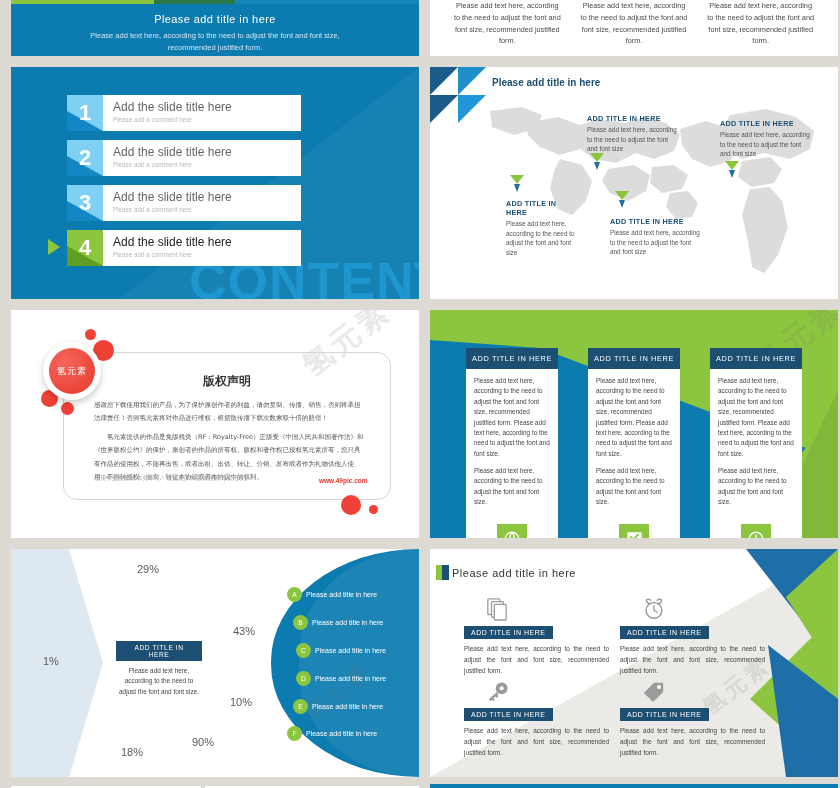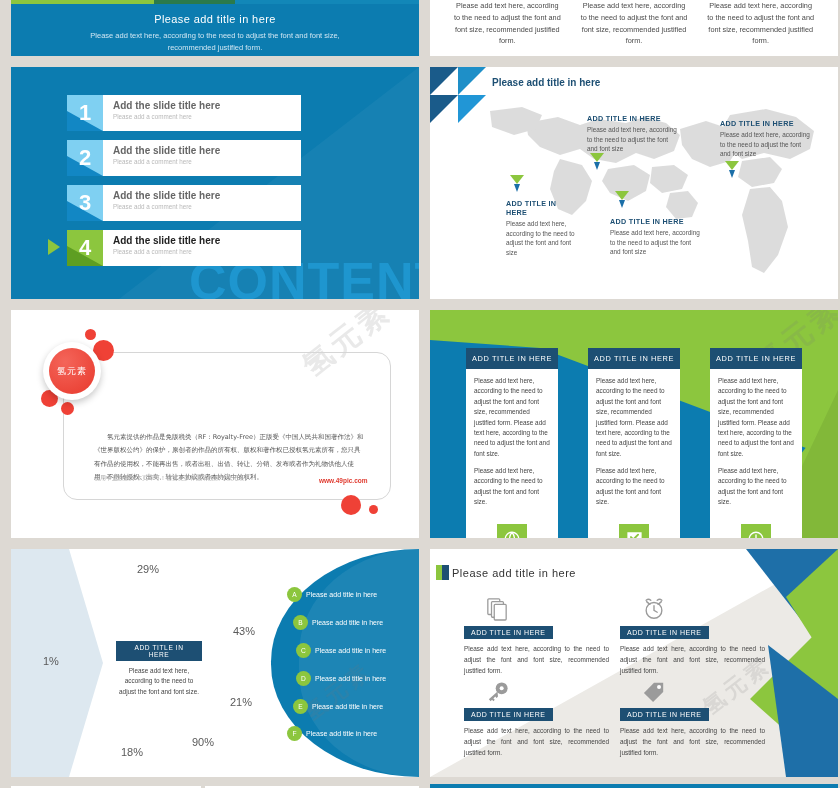--- a/index.html
+++ b/index.html
@@ -49,21 +49,21 @@
   #s3 .num{ position:relative; width:36px; height:36px; overflow:hidden; flex:0 0 36px; }
   #s3 .num .nbg{ position:absolute; inset:0; background:#7fd0f2; }
   #s3 .num .ntri{ position:absolute; left:0; bottom:0; width:0; height:0;
       border-bottom:20px solid #1287c4; border-right:36px solid transparent; }
   #s3 .num .nd{ position:absolute; inset:0; display:flex; align-items:center;
       justify-content:center; color:#fff; font-size:22px; font-weight:bold;
       font-family:"Liberation Sans",sans-serif; }
   #s3 .row.r4 .nbg{ background:#8cc63e; }
   #s3 .row.r4 .ntri{ border-bottom-color:#5e9e22; }
   #s3 .body{ flex:1; background:#fff; padding:5px 0 0 10px; }
-  #s3 .body .bt{ color:#666; font-size:10px;font-weight:bold; }
+  #s3 .body .bt{ color:#666; font-size:12px; }
   #s3 .row.r4 .body .bt{ color:#222; }
   #s3 .body .bs{ color:#b9b9b9; font-size:6.3px; margin-top:2px; }
   #s3 .arrow{ position:absolute; left:37px; top:172px; width:0; height:0;
       border-left:12px solid #8cc63e; border-top:8px solid transparent;
       border-bottom:8px solid transparent; }
 
   
   #s4{ left:430px; top:67px; width:408px; height:232px; background:#fff; }
   #s4 .corner{ position:absolute; left:0; top:0; width:56px; height:56px; }
   #s4 .corner .a{ position:absolute; left:0; top:0; width:0; height:0;
@@ -307,20 +307,22 @@
     </div>
     <div class="lbl" style="left:180px;top:150px;">
       <div class="lt">ADD TITLE IN HERE</div>
       <div class="lb">Please add text here, according to the need to adjust the font and font size</div>
     </div>
   </div>
 
   <div class="slide" id="s5">
     <div class="wm" style="left:285px;top:8px;">氢元素</div>
     <div class="panel">
+      <div class="ctitle">版权声明</div>
+      <div class="p1">感谢您下载使用我们的产品，为了保护原创作者的利益，请勿复制、传播、销售，否则将承担法律责任！否则氢元素将对作品进行维权，根据散传播下载次数索取十倍的赔偿！</div>
       <div class="p2">氢元素提供的作品是免版税类（RF：Royalty-Free）正版受《中国人民共和国著作法》和《世界版权公约》的保护，原创者的作品的所有权、版权和著作权已授权氢元素所有，您只具有作品的使用权，不能再出售，或者出租、出借、转让、分销、发布或者作为礼物供他人使用，不得转授权、出卖、转让本协议或者本协议中的权利。</div>
       <div class="foot">使用中直接删除本页即可！需要更多作品请搜索【氢元素】</div>
       <div class="url">www.49pic.com</div>
     </div>
     <div class="dot" style="left:74px;top:19px;width:11px;height:11px;"></div>
     <div class="dot" style="left:82px;top:30px;width:21px;height:21px;"></div>
     <div class="dot" style="left:30px;top:80px;width:17px;height:17px;"></div>
     <div class="dot" style="left:50px;top:92px;width:13px;height:13px;"></div>
     <div class="dot" style="left:330px;top:185px;width:20px;height:20px;"></div>
     <div class="dot" style="left:358px;top:195px;width:9px;height:9px;"></div>
@@ -381,21 +383,21 @@
   <div class="slide" id="s7">
     <div class="leftwedge"></div>
     <div class="rightarc">
       <div class="sh"></div>
     </div>
     <div class="wm" style="left:288px;top:128px;font-size:22px;">氢元素</div>
 
     <div class="pct" style="left:126px;top:14px;">29%</div>
     <div class="pct" style="left:222px;top:76px;">43%</div>
     <div class="pct" style="left:32px;top:106px;">1%</div>
-    <div class="pct" style="left:219px;top:147px;">21%</div>
+    <div class="pct" style="left:219px;top:147px;">10%</div>
     <div class="pct" style="left:181px;top:187px;">90%</div>
     <div class="pct" style="left:110px;top:197px;">18%</div>
 
     <div class="cbox">
       <div class="hd">ADD TITLE IN HERE</div>
       <div class="bd">Please add text here, according to the need to adjust the font and font size.</div>
     </div>
 
     <div class="li" style="left:276px;top:38px;">
       <div class="bd2">A</div>

